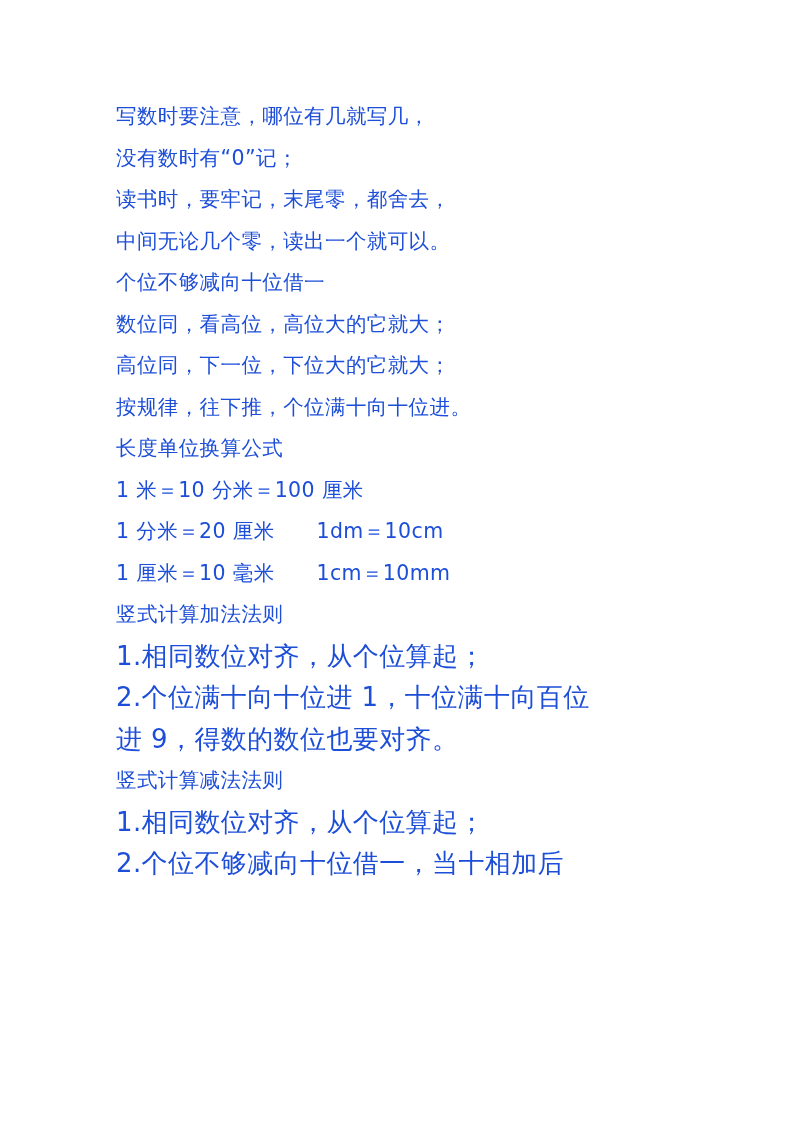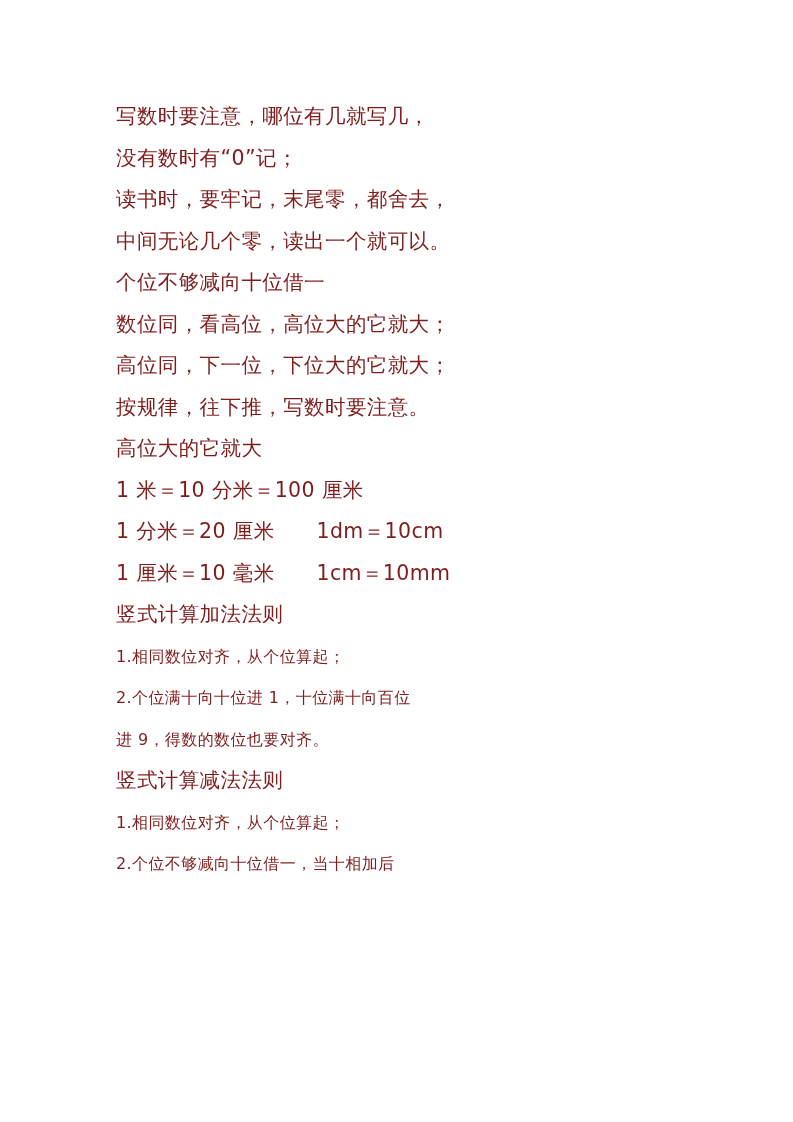--- a/index.html
+++ b/index.html
@@ -22,46 +22,46 @@
     padding: 96px 104px 60px 116px;
   }
   .doc-body {
     display: block;
   }
   .line {
     font-size: 20.5px;
     line-height: 41.5px;
     letter-spacing: 0.4px;
     white-space: nowrap;
-    color: #7f1d1d;
+    color: #1d4ed8;
   }
   .line.normal {
     font-weight: 400;
   }
   .line.bold {
     font-weight: 400;
   }
   .line.small {
-    font-size: 16px;
+    font-size: 26px;
   }
 </style>
 </head>
 <body>
 
 <div class="page">
   <div class="doc-body">
     <div class="line normal">写数时要注意，哪位有几就写几，</div>
     <div class="line bold">没有数时有“0”记；</div>
     <div class="line normal">读书时，要牢记，末尾零，都舍去，</div>
     <div class="line normal">中间无论几个零，读出一个就可以。</div>
     <div class="line bold">个位不够减向十位借一</div>
     <div class="line bold">数位同，看高位，高位大的它就大；</div>
     <div class="line bold">高位同，下一位，下位大的它就大；</div>
-    <div class="line bold">按规律，往下推，写数时要注意。</div>
-    <div class="line bold">高位大的它就大</div>
+    <div class="line bold">按规律，往下推，个位满十向十位进。</div>
+    <div class="line bold">长度单位换算公式</div>
     <div class="line bold">1 米＝10 分米＝100 厘米</div>
     <div class="line bold">1 分米＝20 厘米　　1dm＝10cm</div>
     <div class="line bold">1 厘米＝10 毫米　　1cm＝10mm</div>
     <div class="line bold">竖式计算加法法则</div>
     <div class="line normal small">1.相同数位对齐，从个位算起；</div>
     <div class="line normal small">2.个位满十向十位进 1，十位满十向百位</div>
     <div class="line normal small">进 9，得数的数位也要对齐。</div>
     <div class="line bold">竖式计算减法法则</div>
     <div class="line normal small">1.相同数位对齐，从个位算起；</div>
     <div class="line normal small">2.个位不够减向十位借一，当十相加后</div>

